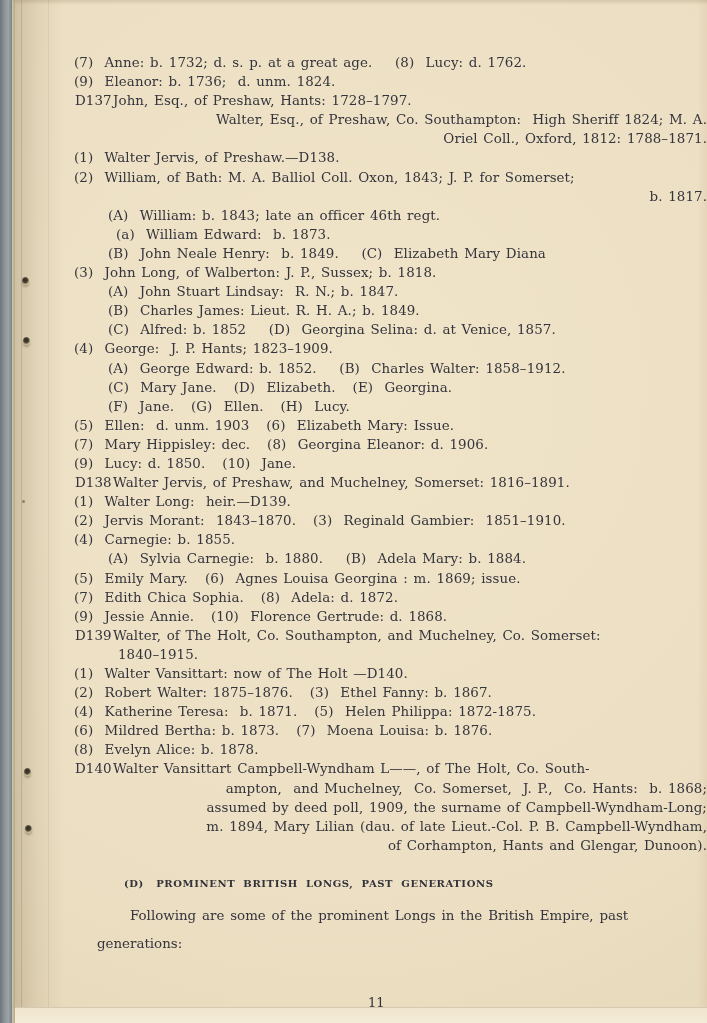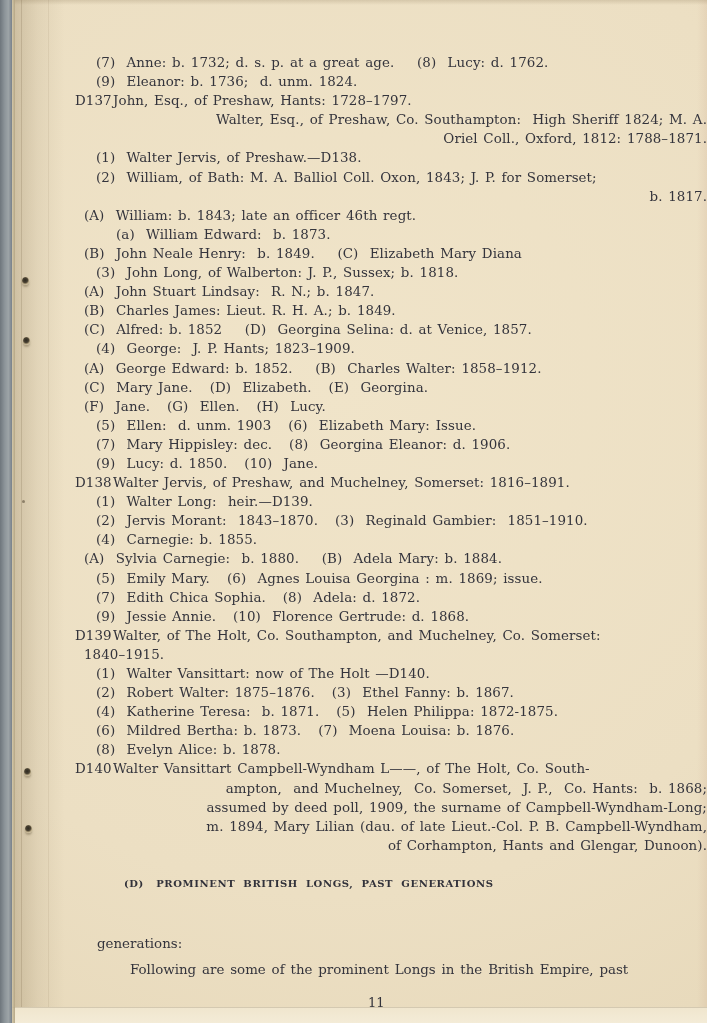--- a/index.html
+++ b/index.html
@@ -26,31 +26,31 @@
     border-top:1px solid rgba(140,120,85,.30); }
   .hole { position:absolute; width:7px; height:8px; border-radius:50%;
     background:radial-gradient(circle at 45% 40%, #2e2a20 0%, #4a4233 40%, #b3a37f 62%, rgba(200,185,150,0) 78%);
     box-shadow:0 2px 2px rgba(90,75,45,.35); }
   .speck { position:absolute; width:3px; height:3px; border-radius:50%; background:rgba(80,70,50,.55); }
 
   
   .content { position:absolute; left:0; top:53px; right:0; }
   .line { white-space:pre; line-height:19.1px; height:19.1px; font-size:13.4px;
     color:#34343c; word-spacing:1.3px; letter-spacing:.1px; position:relative; }
-  .lv-n1   { padding-left:96px; }
-  .lv-n2   { padding-left:84px; }
+  .lv-n1   { padding-left:74px; }
+  .lv-n2   { padding-left:108px; }
   .lv-n3   { padding-left:116px; }
   .lv-body { padding-left:113px;text-align:right; }
-  .lv-cont { padding-left:84px; }
+  .lv-cont { padding-left:118px; }
   .lv-d    { padding-left:113px; }
   .dlabel  { position:absolute; left:75px; top:0; }
 
   .heading { position:absolute; top:874px; left:124px; white-space:pre;
     font-size:10px; font-weight:bold; letter-spacing:.6px; color:#32323a; line-height:20px; }
-  .closing-1 { position:absolute; top:960px; left:130px; white-space:pre;
+  .closing-1 { position:absolute; top:906px; left:130px; white-space:pre;
     font-size:13.4px; color:#34343c; word-spacing:1.6px; line-height:20px; }
   .closing-2 { position:absolute; top:934px; left:97px; white-space:pre;
     font-size:13.4px; color:#34343c; line-height:20px; }
   .pagenum { position:absolute; top:971px; left:368px; font-size:13px; color:#34343c;margin-top:24px; }
 </style>
 </head>
 <body>
 
 <div class="page">
   <div class="left-shade"></div>

